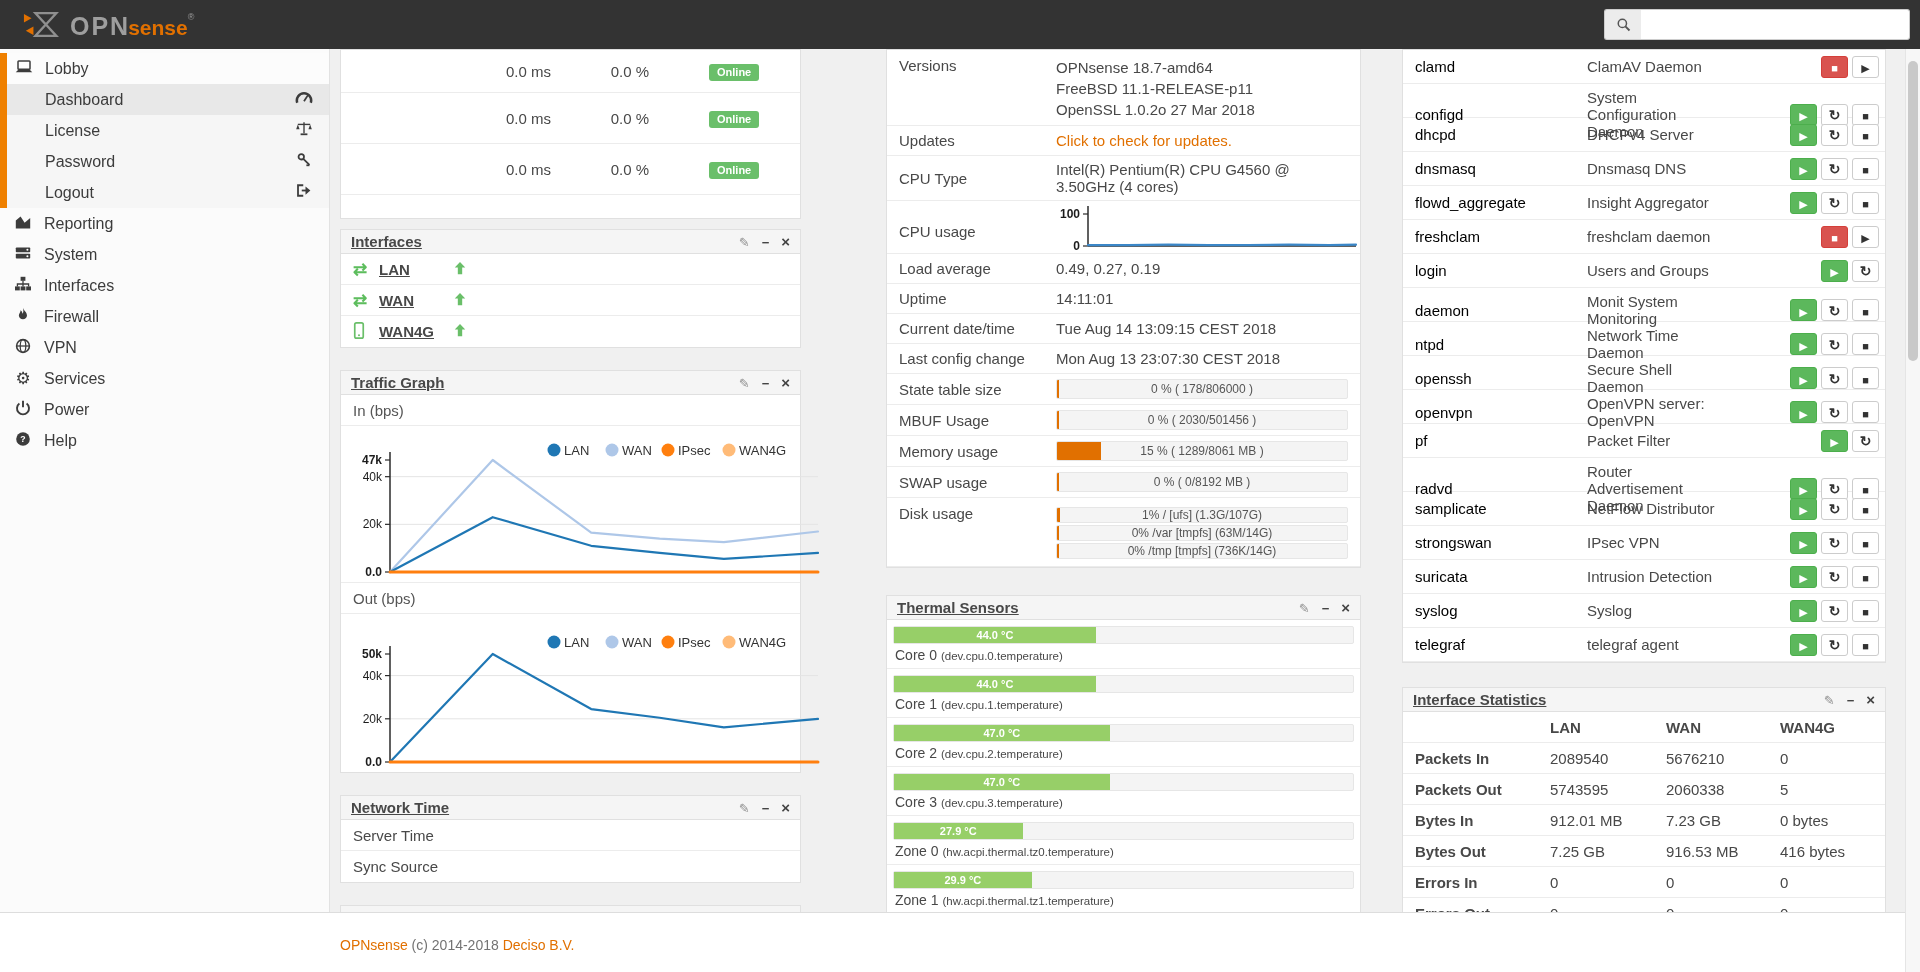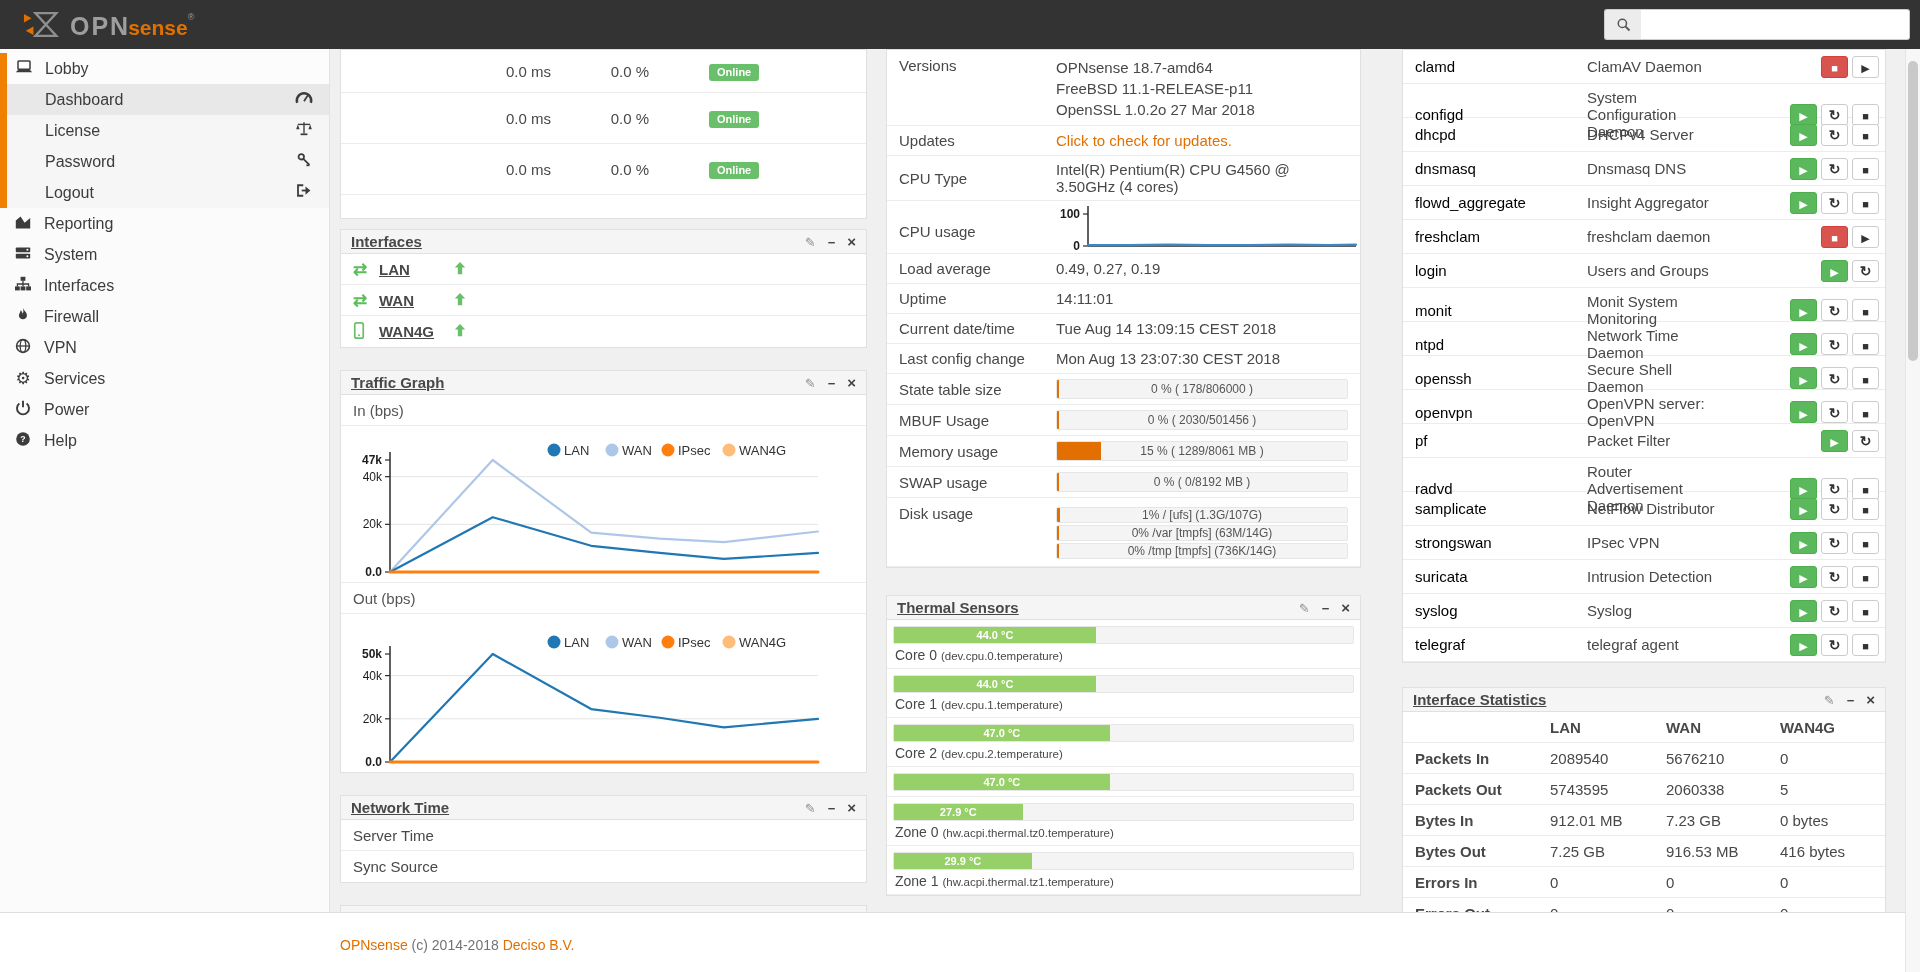--- a/index.html
+++ b/index.html
@@ -31,21 +31,21 @@
   .srow.sub .ric { position:absolute; right:16px; }
   .srow.sub .ric svg { width:18px; height:15px; }
   .srow.sub.act { background:#e8e8e8; }
   .uic { font-size:15px; color:#3c3c3c; line-height:1; }
   .uic.b { font-weight:bold; }
   .uic.green { color:#5dbd5d; font-weight:bold; font-size:17px; }
 
   
   .main { position:absolute; left:318px; top:49px; right:15px; height:863px; background:#f0f0f0; overflow:hidden; z-index:1; }
   .col { position:absolute; top:0; }
-  #col1 { left:22px;  width:527px; }
+  #col1 { left:22px;  width:461px; }
   #col2 { left:539px; width:475px;margin-left:29px; }
   #col3 { left:1084px; width:484px; }
 
   .widget { background:#fff; border:1px solid #e0e0e0; margin-bottom:22px; }
   .whead { background:#f5f5f5; border-bottom:1px solid #e0e0e0; height:24px; display:flex; align-items:center; padding:0 10px; }
   .wtitle { font-size:15px; font-weight:bold; color:#484848; text-decoration:underline; cursor:pointer; }
   .wicons { margin-left:auto; display:flex; gap:12px; align-items:center; }
   .wicons .uic { font-size:13px; color:#444; cursor:pointer; }
   .wicons .uic.pen { color:#8f8f8f; }
   .wrow { border-bottom:1px solid #ececec; padding:5px 12px; display:flex; align-items:center; min-height:31px; }
@@ -553,20 +553,21 @@
             <span class="tfill" style="width:47%"></span>
             <span class="ttext" style="width:47%">47.0 °C</span>
           </div>
           <div class="th-label"><span>Core 2</span> <span class="src">(dev.cpu.2.temperature)</span></div>
         </div>
         <div class="th-row">
           <div class="tbar">
             <span class="tfill" style="width:47%"></span>
             <span class="ttext" style="width:47%">47.0 °C</span>
           </div>
+          <div class="th-label"><span>Core 3</span> <span class="src">(dev.cpu.3.temperature)</span></div>
         </div>
         <div class="th-row">
           <div class="tbar">
             <span class="tfill" style="width:28%"></span>
             <span class="ttext" style="width:28%">27.9 °C</span>
           </div>
           <div class="th-label"><span>Zone 0</span> <span class="src">(hw.acpi.thermal.tz0.temperature)</span></div>
         </div>
         <div class="th-row">
           <div class="tbar">
@@ -669,21 +670,21 @@
           <span class="svc-btns">
             <span class="sbtn green">
               <span class="icw"><span class="uic">▶</span></span>
             </span>
             <span class="sbtn plain">
               <span class="icw"><span class="uic rst">↻</span></span>
             </span>
           </span>
         </div>
         <div class="svc-row">
-          <span class="svc-name">monit</span>
+          <span class="svc-name">daemon</span>
           <span class="svc-desc">Monit System Monitoring</span>
           <span class="svc-btns">
             <span class="sbtn green">
               <span class="icw"><span class="uic">▶</span></span>
             </span>
             <span class="sbtn plain">
               <span class="icw"><span class="uic rst">↻</span></span>
             </span>
             <span class="sbtn plain">
               <span class="icw"><span class="uic">■</span></span>

